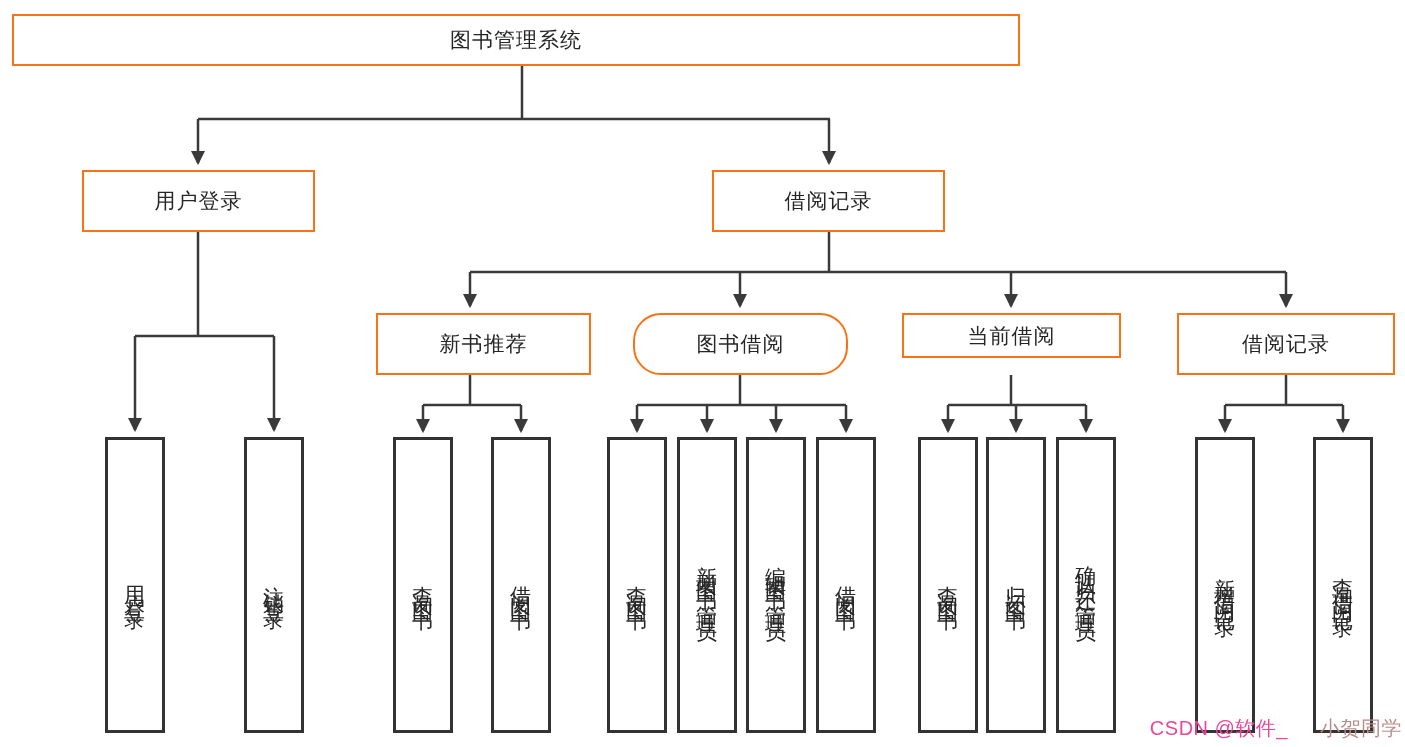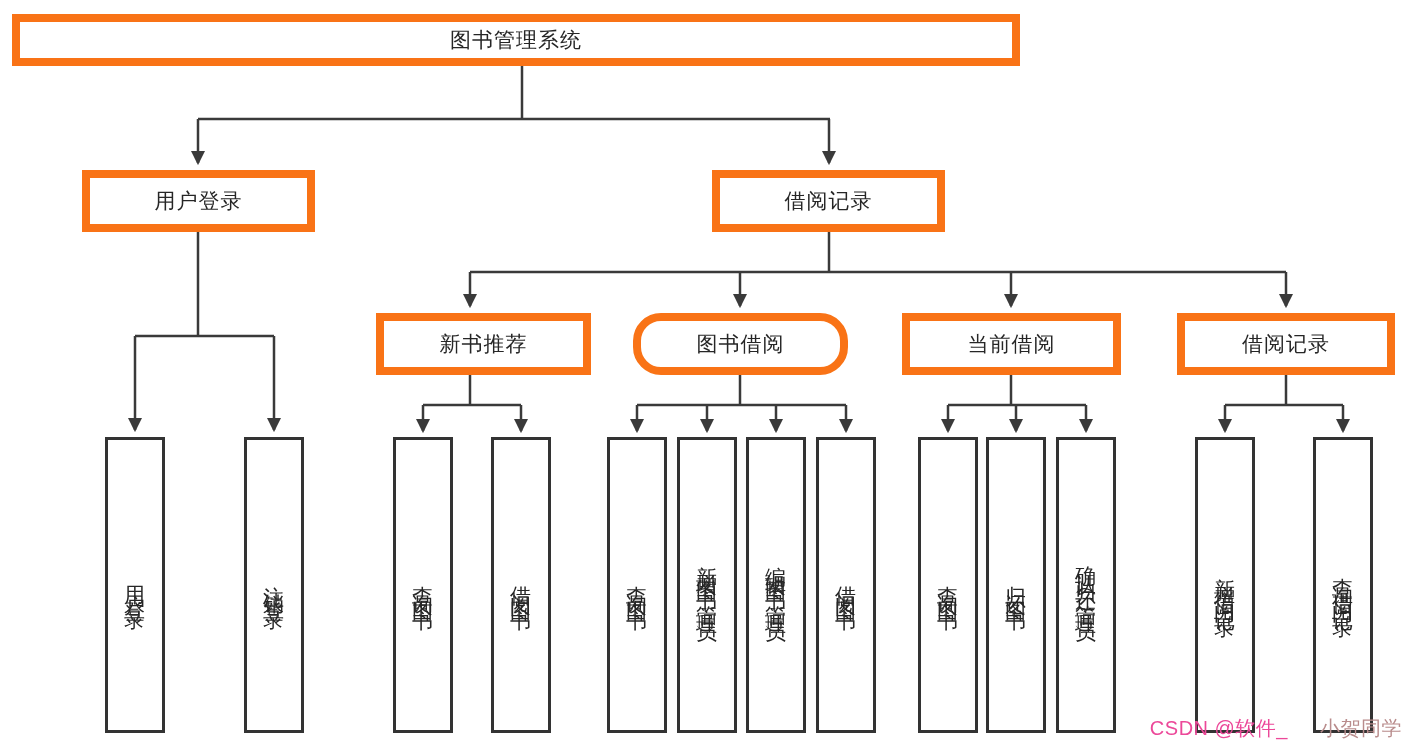--- a/index.html
+++ b/index.html
@@ -3,21 +3,21 @@
 <meta charset="utf-8">
 <style>
   html,body{margin:0;padding:0;background:#ffffff;}
   body{font-family:"Liberation Sans","DejaVu Sans",sans-serif;}
   #canvas{position:relative;width:1405px;height:747px;background:#ffffff;overflow:hidden;}
   #wires{position:absolute;left:0;top:0;width:1405px;height:747px;}
 
   .nodebox{
     position:absolute;
     box-sizing:border-box;
-    border:8px solid #f97316;
+    border:2px solid #f97316;
     background:#ffffff;
     display:flex;align-items:center;justify-content:center;
     color:#262626;
     font-size:21px;
     letter-spacing:1px;
     z-index:2;
   }
   .leafbox{
     position:absolute;
     box-sizing:border-box;
@@ -111,21 +111,21 @@
   <div class="nodebox" style="left:712px;top:170px;width:233px;height:62px;">
     <span>借阅记录</span>
   </div>
 
   <div class="nodebox" style="left:376px;top:313px;width:215px;height:62px;">
     <span>新书推荐</span>
   </div>
   <div class="nodebox" style="left:633px;top:313px;width:215px;height:62px;border-radius:28px;">
     <span>图书借阅</span>
   </div>
-  <div class="nodebox" style="left:902px;top:313px;width:219px;height:62px;">
+  <div class="nodebox" style="left:902px;top:313px;width:219px;height:45px;">
     <span>当前借阅</span>
   </div>
   <div class="nodebox" style="left:1177px;top:313px;width:218px;height:62px;">
     <span>借阅记录</span>
   </div>
 
   <div class="leafbox" style="left:105px;">
     <span>用户登录</span>
   </div>
   <div class="leafbox" style="left:244px;">

